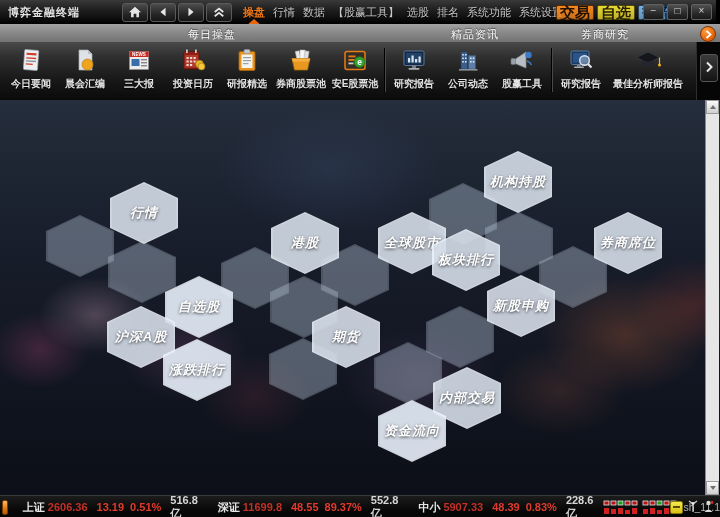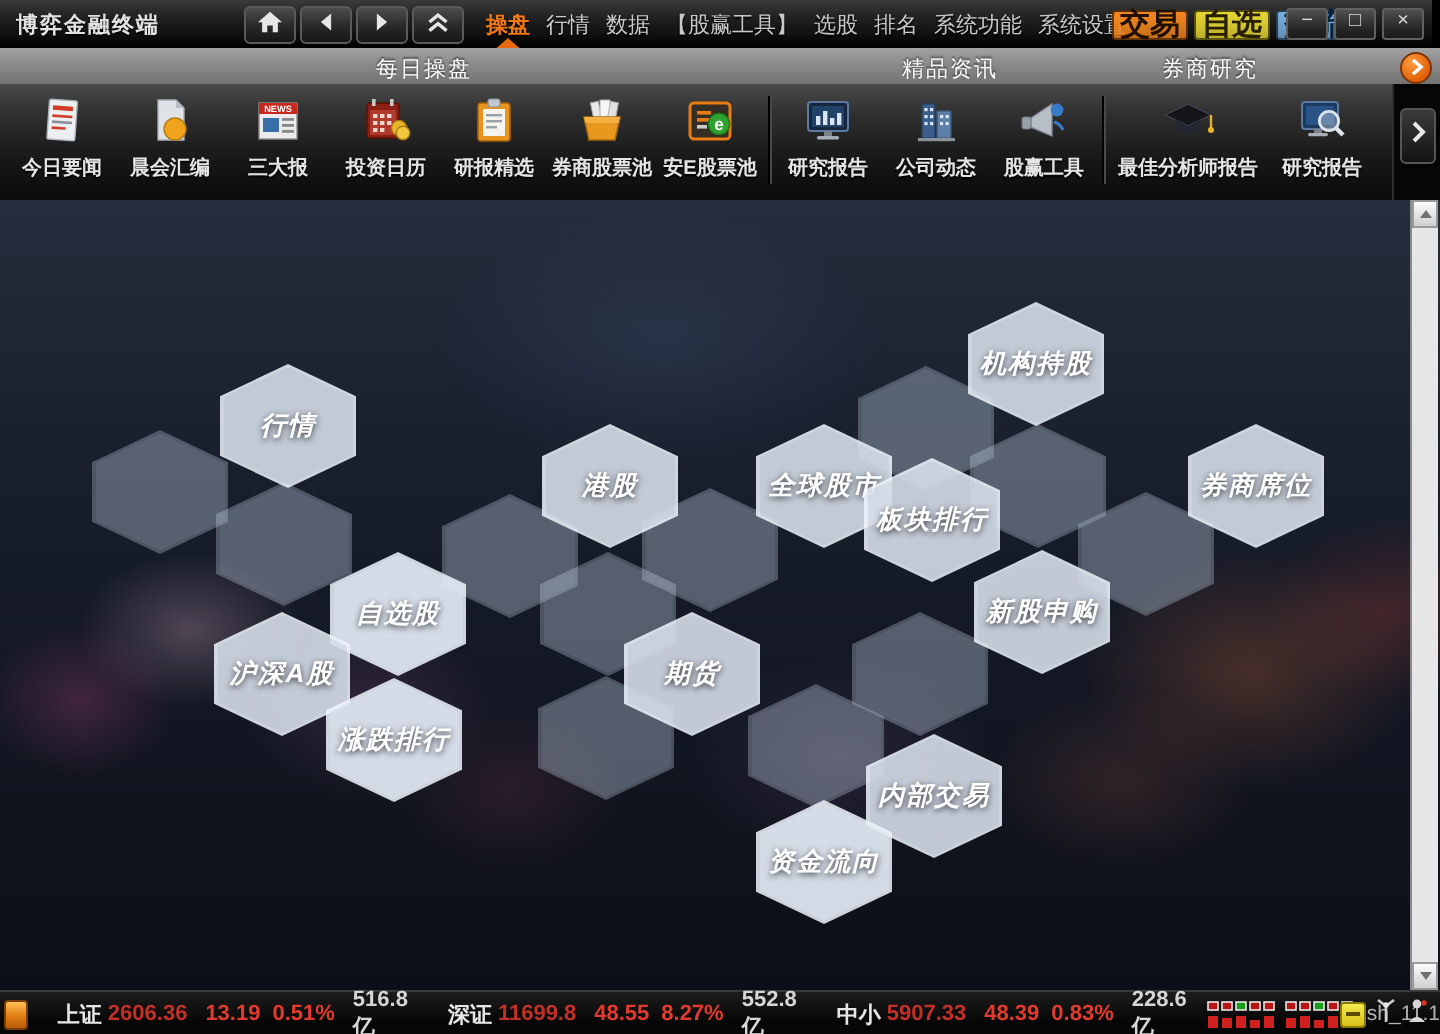--- a/index.html
+++ b/index.html
@@ -310,43 +310,43 @@
             <svg width="28" height="28" viewBox="0 0 28 28">
               <path d="M6 13 L18 5 V21 L6 16 Z" fill="#b8bec6" stroke="#868c94" stroke-width="0.7"></path>
               <rect x="3" y="11.5" width="4.5" height="6" rx="1.2" fill="#98a0a8" stroke="#70767e" stroke-width="0.6"></rect>
               <circle cx="20.5" cy="8" r="3.2" fill="#3a7ac8"></circle>
               <path d="M19 14 a7 7 0 0 1 4.5 4" stroke="#3a7ac8" fill="none" stroke-width="1.6"></path>
             </svg>
           </div>
           <div class="tb-label">股赢工具</div>
         </div>
         <div class="tb-sep"></div>
-        <div class="tb-item wide">
-          <div class="tb-icon">
-            <svg width="28" height="28" viewBox="0 0 28 28">
-              <path d="M14 5 L25.5 10.5 L14 16 L2.5 10.5 Z" fill="#14161c" stroke="#3c404a" stroke-width="0.7"></path>
-              <path d="M8 13 v4.5 q6 4.5 12 0 V13 L14 16 Z" fill="#23262e"></path>
-              <path d="M25.5 10.5 V17" stroke="#e8b428" stroke-width="1.2" fill="none"></path>
-              <circle cx="25.5" cy="18" r="1.5" fill="#e8b428"></circle>
-            </svg>
-          </div>
-          <div class="tb-label">最佳分析师报告</div>
-        </div>
         <div class="tb-item">
           <div class="tb-icon">
             <svg width="28" height="28" viewBox="0 0 28 28">
               <rect x="4" y="4" width="18" height="13.5" rx="1.5" fill="#1c3a60" stroke="#5a7aa2" stroke-width="1"></rect>
               <rect x="6" y="6" width="14" height="9.5" fill="#2a5488"></rect>
               <rect x="10" y="17.5" width="4" height="2" fill="#7a8088"></rect>
               <rect x="7" y="19.5" width="10" height="1.6" rx="0.8" fill="#a8aeb6"></rect>
               <circle cx="17.5" cy="13.5" r="4.8" fill="rgba(225,232,240,0.35)" stroke="#dde4ea" stroke-width="1.4"></circle>
               <line x1="21" y1="17" x2="24.5" y2="20.5" stroke="#dde4ea" stroke-width="2.2"></line>
             </svg>
           </div>
           <div class="tb-label">研究报告</div>
+        </div>
+        <div class="tb-item wide">
+          <div class="tb-icon">
+            <svg width="28" height="28" viewBox="0 0 28 28">
+              <path d="M14 5 L25.5 10.5 L14 16 L2.5 10.5 Z" fill="#14161c" stroke="#3c404a" stroke-width="0.7"></path>
+              <path d="M8 13 v4.5 q6 4.5 12 0 V13 L14 16 Z" fill="#23262e"></path>
+              <path d="M25.5 10.5 V17" stroke="#e8b428" stroke-width="1.2" fill="none"></path>
+              <circle cx="25.5" cy="18" r="1.5" fill="#e8b428"></circle>
+            </svg>
+          </div>
+          <div class="tb-label">最佳分析师报告</div>
         </div>
       </div>
     <div class="tb-expand">
       <div class="tb-expand-btn">
         <span><svg width="8" height="12" viewBox="0 0 8 12">
               <path d="M2 1.5 L6.5 6 L2 10.5" stroke="#e8e8e8" stroke-width="2" fill="none"></path>
             </svg></span>
       </div>
     </div>
   </div>
@@ -469,21 +469,21 @@
           <span class="sb-name">上证</span>
           <span class="sb-value" style="color: rgb(194, 48, 38);">2606.36</span>
           <span class="sb-chg" style="color: rgb(226, 59, 46);">13.19</span>
           <span class="sb-pct" style="color: rgb(226, 59, 46);">0.51%</span>
           <span class="sb-amt">516.8亿</span>
         </span>
         <span class="sb-seg" style="display: inline-flex; align-items: center;">
           <span class="sb-name">深证</span>
           <span class="sb-value" style="color: rgb(194, 48, 38);">11699.8</span>
           <span class="sb-chg" style="color: rgb(226, 59, 46);">48.55</span>
-          <span class="sb-pct" style="color: rgb(226, 59, 46);">8.27%</span>
+          <span class="sb-pct" style="color: rgb(226, 59, 46);">89.37%</span>
           <span class="sb-amt">552.8亿</span>
         </span>
         <span class="sb-seg" style="display: inline-flex; align-items: center;">
           <span class="sb-name">中小</span>
           <span class="sb-value" style="color: rgb(194, 48, 38);">5907.33</span>
           <span class="sb-chg" style="color: rgb(226, 59, 46);">48.39</span>
           <span class="sb-pct" style="color: rgb(226, 59, 46);">0.83%</span>
           <span class="sb-amt">228.6亿</span>
         </span>
       </div>

